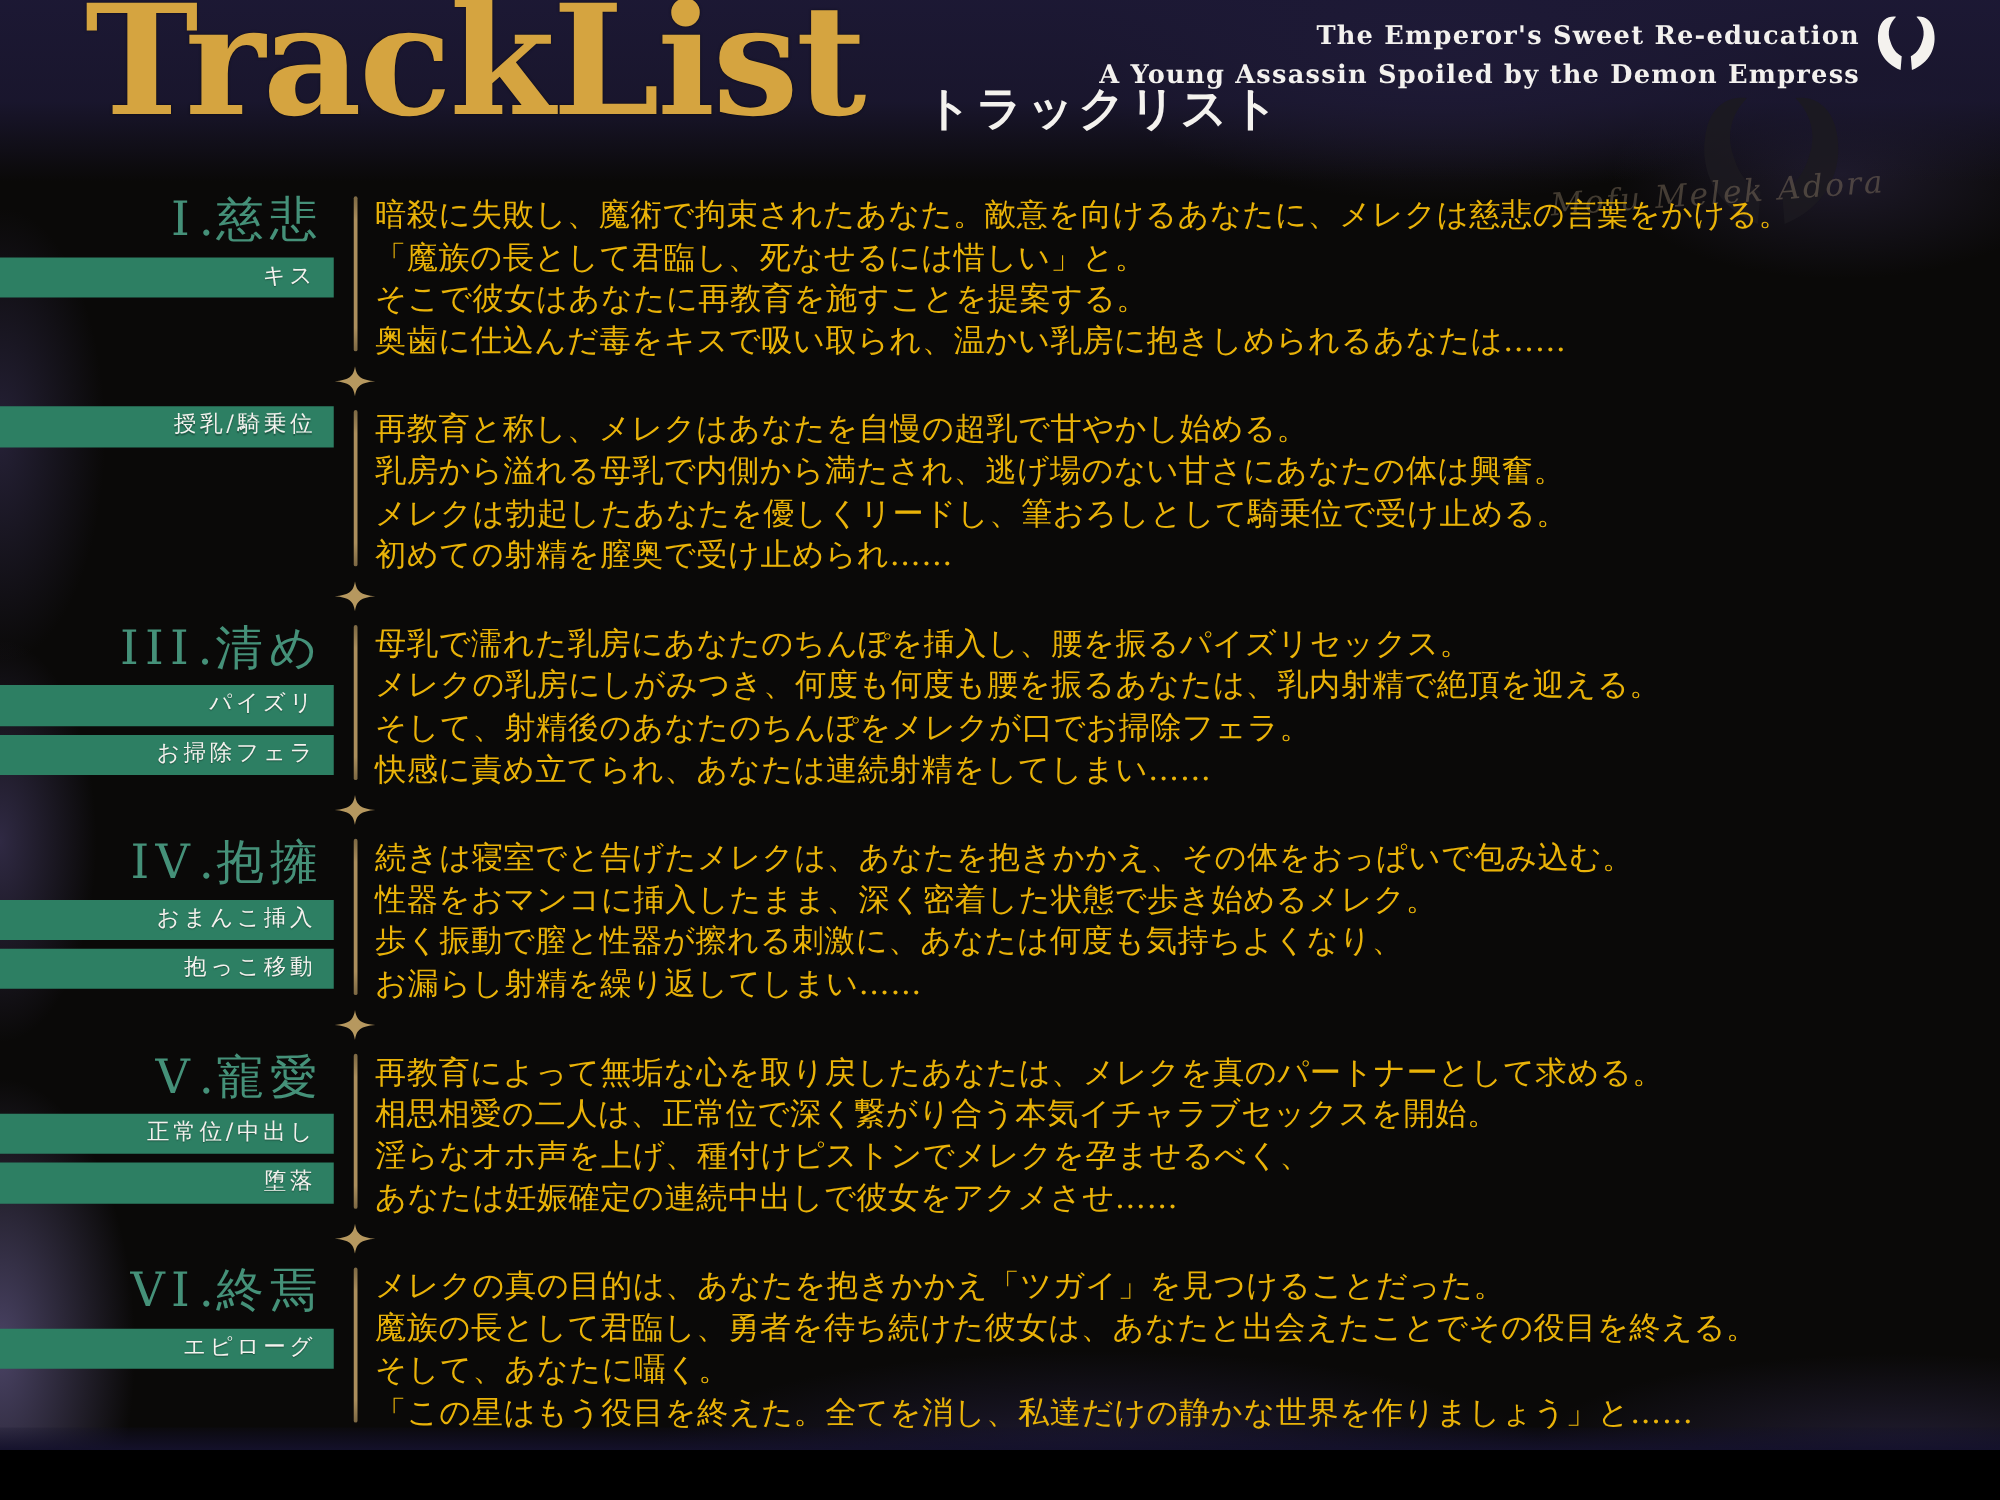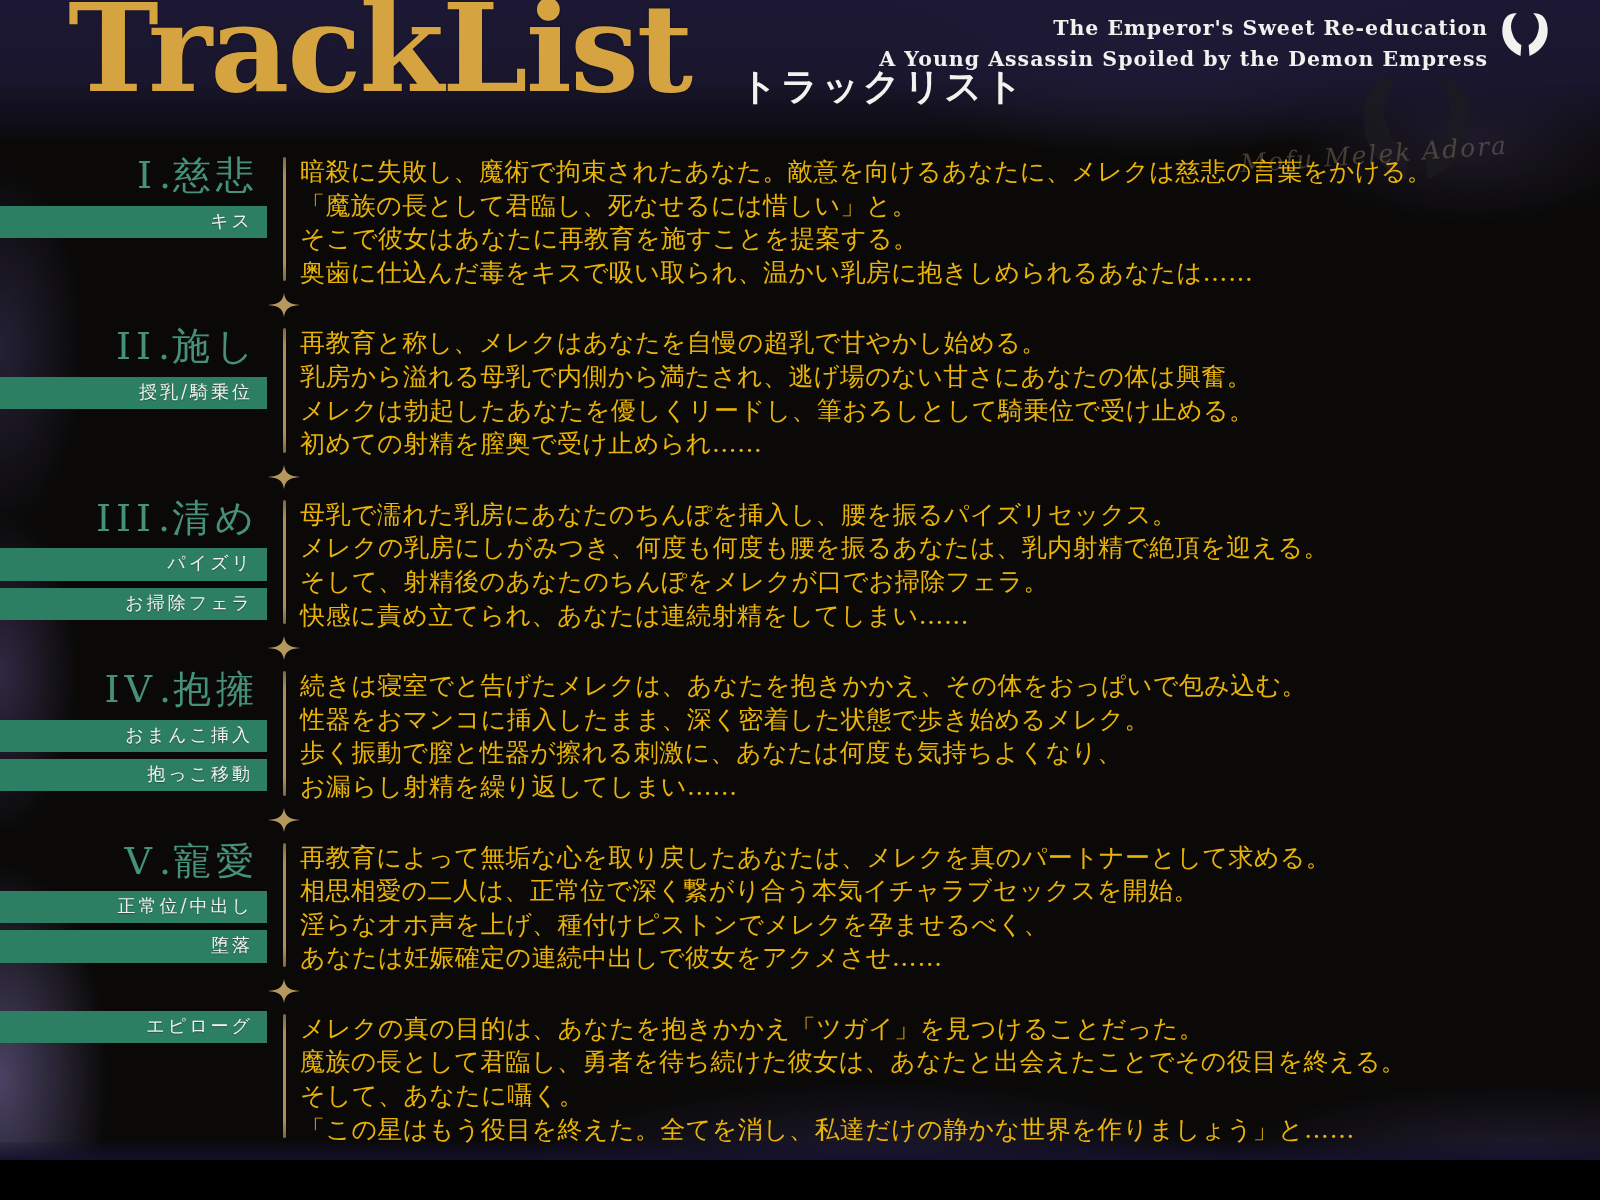--- a/index.html
+++ b/index.html
@@ -117,21 +117,20 @@
       </div>
     </section>
     <div class="sparkle-row">
       <svg class="sparkle" width="24" height="24" viewBox="0 0 24 24">
           <path d="M12 0 C13 8.5 15.5 11 24 12 C15.5 13 13 15.5 12 24 C11 15.5 8.5 13 0 12 C8.5 11 11 8.5 12 0 Z" fill="#b6985f"></path>
         </svg>
     </div>
 
     <section class="track">
       <div class="left">
-        <h2 class="track-title"><span class="tnum">II</span><span class="tdot">.</span><span class="tname">施し</span></h2>
         <div class="tag">授乳/騎乗位</div>
       </div>
       <div class="rule"></div>
       <div class="desc">
         <p>再教育と称し、メレクはあなたを自慢の超乳で甘やかし始める。</p>
         <p>乳房から溢れる母乳で内側から満たされ、逃げ場のない甘さにあなたの体は興奮。</p>
         <p>メレクは勃起したあなたを優しくリードし、筆おろしとして騎乗位で受け止める。</p>
         <p>初めての射精を膣奥で受け止められ……</p>
       </div>
     </section>
@@ -196,20 +195,21 @@
       </div>
     </section>
     <div class="sparkle-row">
       <svg class="sparkle" width="24" height="24" viewBox="0 0 24 24">
           <path d="M12 0 C13 8.5 15.5 11 24 12 C15.5 13 13 15.5 12 24 C11 15.5 8.5 13 0 12 C8.5 11 11 8.5 12 0 Z" fill="#b6985f"></path>
         </svg>
     </div>
 
     <section class="track">
       <div class="left">
+        <h2 class="track-title"><span class="tnum">VI</span><span class="tdot">.</span><span class="tname">終焉</span></h2>
         <div class="tag">エピローグ</div>
       </div>
       <div class="rule"></div>
       <div class="desc">
         <p>メレクの真の目的は、あなたを抱きかかえ「ツガイ」を見つけることだった。</p>
         <p>魔族の長として君臨し、勇者を待ち続けた彼女は、あなたと出会えたことでその役目を終える。</p>
         <p>そして、あなたに囁く。</p>
         <p>「この星はもう役目を終えた。全てを消し、私達だけの静かな世界を作りましょう」と……</p>
       </div>
     </section>

